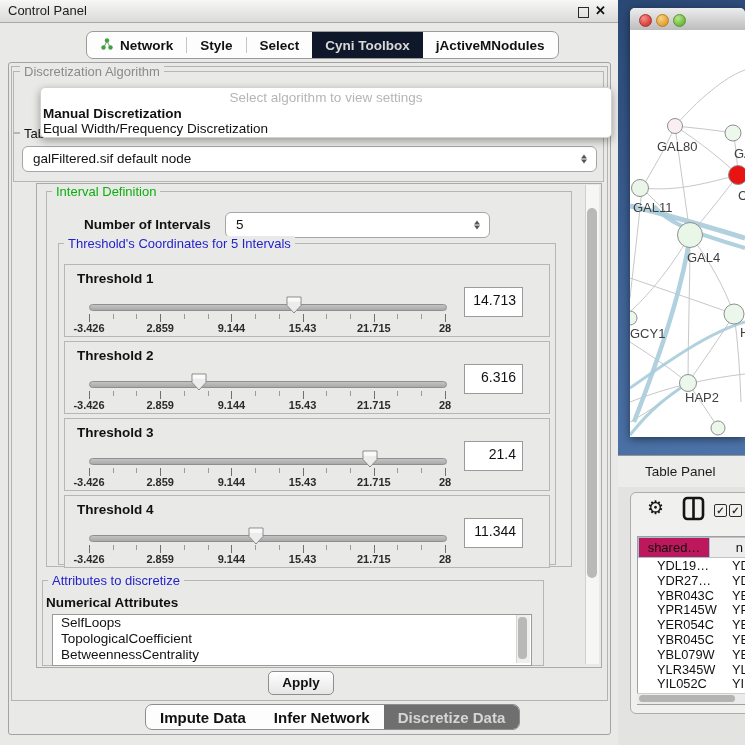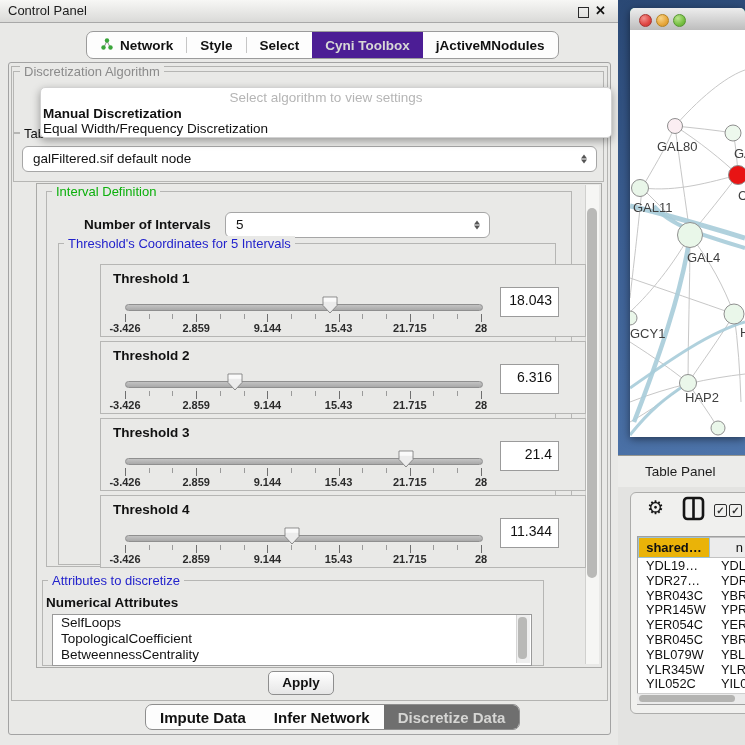--- a/index.html
+++ b/index.html
@@ -11,21 +11,21 @@
   .control-panel{position:absolute;left:0;top:0;width:618px;height:745px;background:#e9e9e7;}
   .cp-titlebar{position:absolute;left:0;top:0;width:618px;height:22px;
     background:linear-gradient(#f7f7f5,#dadad8);border-bottom:1px solid #a8a8a8;}
   .cp-title{position:absolute;left:8px;top:0;line-height:22px;font-size:13px;color:#1c1c1c;}
   .float-icon{position:absolute;left:578px;top:7px;width:9px;height:9px;border:1.5px solid #2a2a2a;background:transparent;}
   .close-icon{position:absolute;left:595px;top:3px;font-size:13px;font-weight:700;color:#111;line-height:16px;}
 
   .top-tabbar{position:absolute;left:86px;top:31px;height:26px;display:flex;align-items:stretch;
     background:#fdfdfd;border:1px solid #9b9b9b;border-radius:7px;overflow:hidden;font-size:13.5px;font-weight:600;color:#111;}
   .top-tab{display:flex;align-items:center;padding:0 13px;white-space:nowrap;}
-  .top-tab.selected{background:#4c1d95;color:#d8d8d6;}
+  .top-tab.selected{background:#0f172a;color:#d8d8d6;}
   .tabsep{width:1px;background:#c6c6c6;margin:5px 0;}
   .net-icon{margin-right:6px;display:inline-block;}
 
   .outer-panel{position:absolute;left:8px;top:62px;width:601px;height:671px;
     border:1px solid #a3a3a3;border-radius:3px;background:#e9e9e7;}
   .inner-panel{position:absolute;left:11px;top:66px;width:595px;height:633px;
     border:1px solid #b3b3b1;background:#e9e9e7;}
 
   .groupbox{position:absolute;border:1px solid #b6b6b4;background:#e9e9e7;}
   .group-title{position:absolute;font-size:13px;background:#e9e9e7;padding:0 4px;white-space:nowrap;}
@@ -55,21 +55,21 @@
 
   
   .scroll-panel{position:absolute;left:36px;top:183px;width:564px;height:483px;
     border:1px solid #aaaaa8;background:#e9e9e7;overflow:hidden;}
   .v-scroll-track{position:absolute;left:585px;top:185px;width:13px;height:479px;background:#f6f6f4;border-left:1px solid #d0d0ce;}
   .v-scroll-thumb{position:absolute;left:587px;top:208px;width:10px;height:370px;border-radius:5px;background:#b9b9b7;}
 
   .bold-label{position:absolute;font-size:13.5px;font-weight:700;color:#111;white-space:nowrap;}
 
   
-  .t-stack{position:absolute;left:64px;top:264px;width:486px;display:flex;flex-direction:column;gap:4px;margin-left:36px;}
+  .t-stack{position:absolute;left:64px;top:264px;width:486px;display:flex;flex-direction:column;gap:4px;}
   .t-box{position:relative;width:484px;height:71px;border:1px solid #b6b6b4;background:#e9e9e7;}
   .t-label{position:absolute;left:12px;top:6px;font-size:13.5px;font-weight:700;color:#111;}
   .t-track{position:absolute;left:24px;top:39px;width:356px;height:5px;border:1px solid #8f8f8f;border-radius:4px;
     background:linear-gradient(#c3c3c3,#a9a9a9);}
   .t-ticks-minor{position:absolute;left:24px;top:49px;width:358px;height:5px;
     background:repeating-linear-gradient(to right,#9a9a9a 0 1px,transparent 1px 23.73px);}
   .t-ticks-major{position:absolute;left:24px;top:49px;width:358px;height:8px;
     background:repeating-linear-gradient(to right,#6f6f6f 0 1px,transparent 1px 71.2px);}
   .t-ticklabels{position:absolute;left:0;top:57px;width:100%;height:12px;}
   .t-ticklabels span{position:absolute;transform:translateX(-50%);font-size:11px;font-weight:700;color:#2b2b2b;white-space:nowrap;}
@@ -114,25 +114,25 @@
     border:1px solid #adadab;border-radius:6px;}
 
   .gear-icon{position:absolute;left:647px;top:497px;font-size:19px;color:#141414;line-height:22px;}
   .col-icon{position:absolute;left:682px;top:496px;}
   .cb-icon{position:absolute;top:504px;width:11px;height:11px;border:1.5px solid #2d2d2d;border-radius:2px;
     font-size:10px;line-height:11px;text-align:center;color:#2d2d2d;font-weight:700;}
 
   .node-table{position:absolute;left:637px;top:536px;width:108px;height:167px;background:#fff;
     border:1px solid #a0a0a0;overflow:hidden;font-size:12.8px;color:#111;}
   .nt-header{display:flex;height:21px;}
-  .nt-h1{width:70px;background:#eab308;border:1px solid #9dc2d6;text-align:center;line-height:19px;font-size:13px;font-weight:bold;}
+  .nt-h1{width:70px;background:#be185d;border:1px solid #9dc2d6;text-align:center;line-height:19px;font-size:13px;}
   .nt-h2{flex:1;background:#ececec;border:1px solid #c2c2c2;border-left:none;text-align:right;padding-right:2px;line-height:19px;font-size:13px;}
   .nt-rows{position:absolute;left:0;top:22px;width:108px;height:133px;overflow:hidden;}
   .nt-row{display:flex;height:14.8px;line-height:14.8px;}
-  .nt-c1{width:71px;padding-left:8px;white-space:nowrap;overflow:hidden;}
+  .nt-c1{width:71px;padding-left:19px;white-space:nowrap;overflow:hidden;}
   .nt-c2{flex:1;padding-left:4px;white-space:nowrap;overflow:hidden;}
   .h-scroll-track{position:absolute;left:637px;top:693px;width:108px;height:10px;background:#ebebeb;border-top:1px solid #cfcfcf;}
   .h-scroll-thumb{position:absolute;left:639px;top:694.5px;width:96px;height:7px;border-radius:4px;background:#b4b4b2;}
 </style>
 </head>
 <body>
 
 <section class="control-panel">
 
   <div class="cp-titlebar">
@@ -222,21 +222,21 @@
           <span style="left: 95.2px;">2.859</span>
           <span style="left: 166.4px;">9.144</span>
           <span style="left: 237.6px;">15.43</span>
           <span style="left: 308.8px;">21.715</span>
           <span style="left: 380px;">28</span>
         </div>
     <svg class="t-handle" width="16" height="18" viewBox="0 0 16 18" style="left: 221.482px;">
       <path d="M1,1 h14 v8.5 l-7,7.5 l-7,-7.5 z" fill="#ececec" stroke="#8a8a8a" stroke-width="1"></path>
       <path d="M1.8,1.8 h12.4 v4 h-12.4 z" fill="#fafafa"></path>
     </svg>
-    <div class="t-value">18.043</div>
+    <div class="t-value">14.713</div>
   </div>
 
   <div class="t-box">
     <div class="t-label">Threshold 2</div>
     <div class="t-track"></div>
     <div class="t-ticks-minor"></div>
     <div class="t-ticks-major"></div>
     <div class="t-ticklabels">
           <span style="left: 24px;">-3.426</span>
           <span style="left: 95.2px;">2.859</span>

